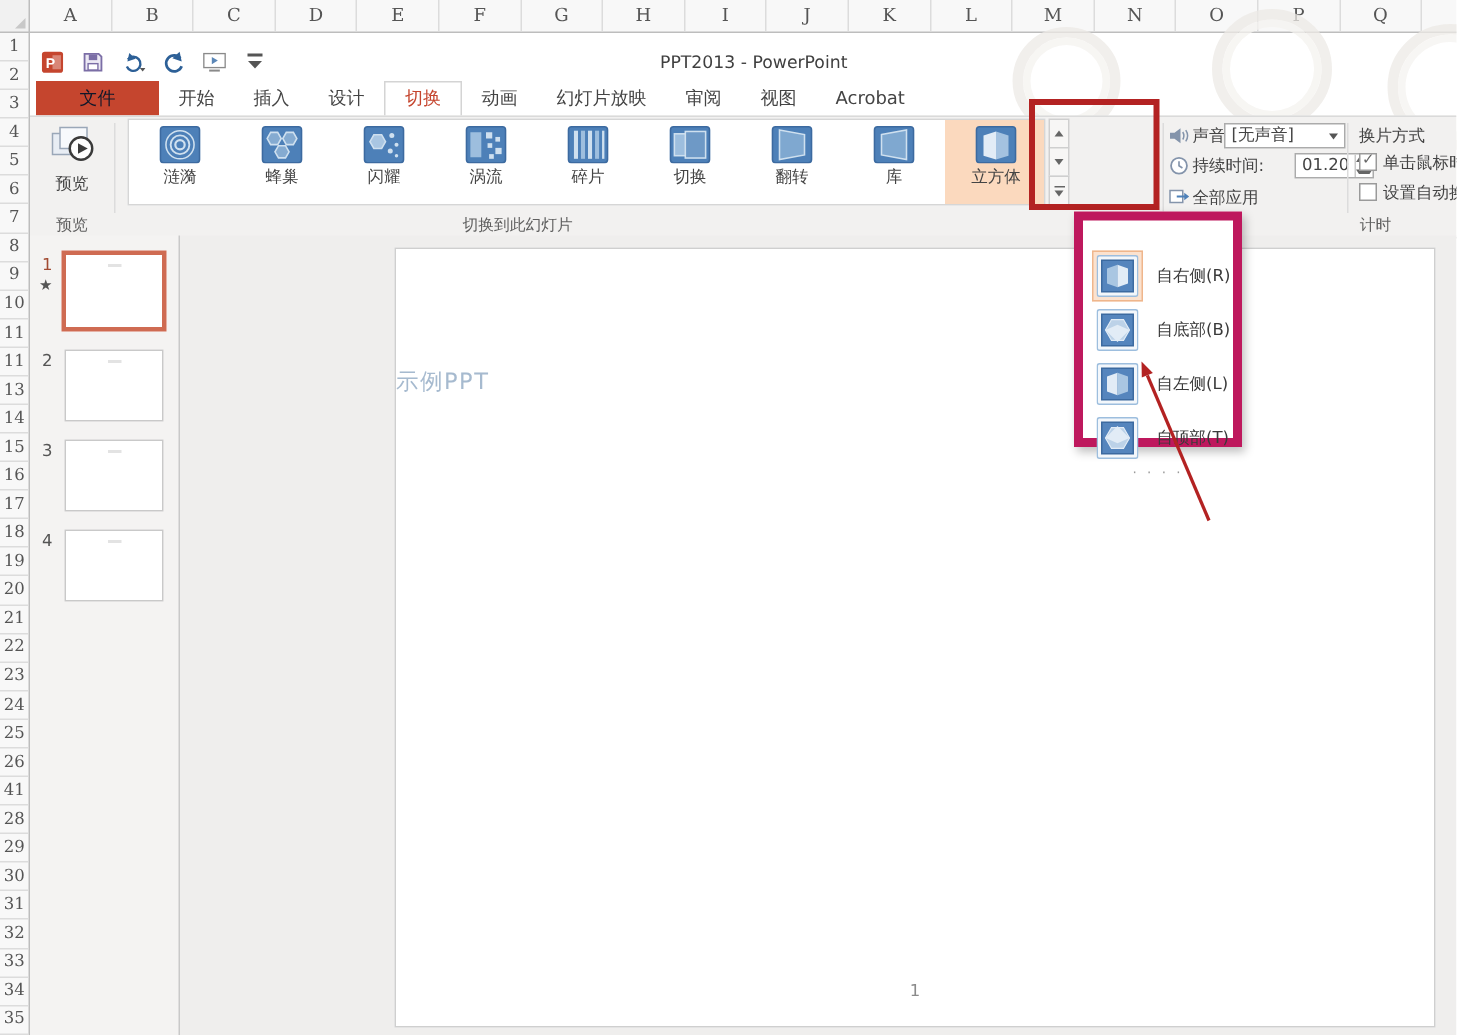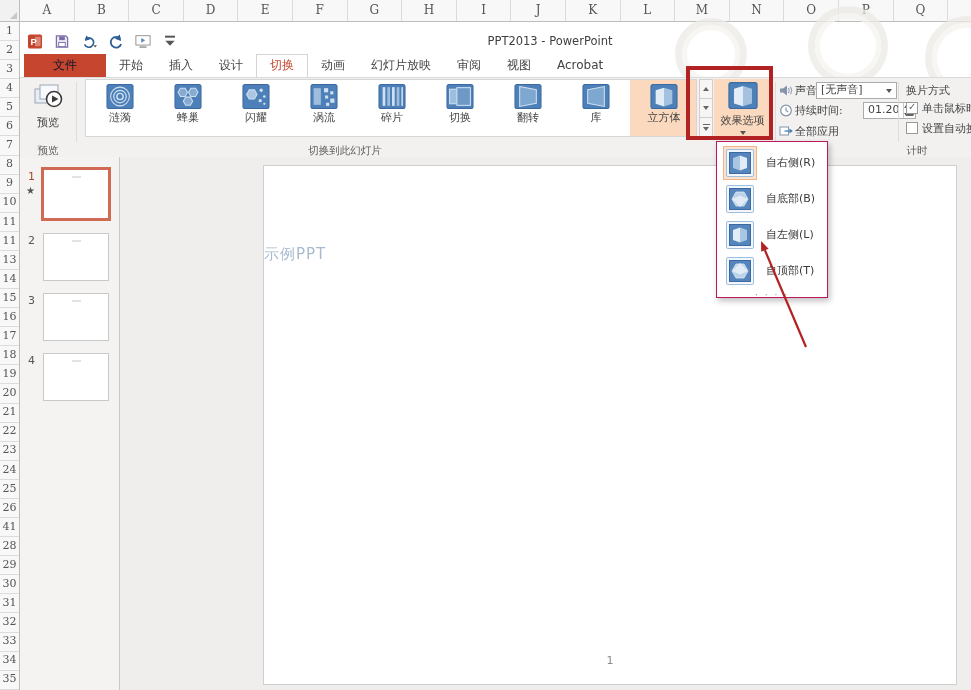--- a/index.html
+++ b/index.html
@@ -14,21 +14,21 @@
   .xl-col{flex:0 0 54.6px;box-sizing:border-box;border-right:1px solid #dcdcdc;display:flex;align-items:center;justify-content:center;font-family:"DejaVu Serif","Liberation Serif",serif;font-size:12px;color:#555}
   .xl-rows{left:0;top:22px;width:20px;height:668px;display:flex;flex-direction:column;background:#f8f8f8;border-right:1px solid #bdbdbd;box-sizing:border-box}
   .xl-row{flex:0 0 19.085px;box-sizing:border-box;border-bottom:1px solid #dcdcdc;display:flex;align-items:center;justify-content:center;font-family:"DejaVu Serif","Liberation Serif",serif;font-size:11px;color:#555}
   
   .ppt{left:20px;top:22px;width:951px;height:668px;background:#fff}
   .wm{border-radius:50%;border:7px solid #edeae6;box-shadow:0 0 0 5px #f5f3f0 inset;opacity:.75}
   
   .qat{left:6px;top:11px;display:flex;align-items:center;gap:9px}
   .qat-btn{width:18px;height:17px;display:flex;align-items:center;justify-content:center}
   .qat-btn svg{width:16px;height:15px}
-  .title{top:13px;left:420px;width:220px;text-align:center;font-size:11.5px;color:#3f3f3f;white-space:nowrap}
+  .title{top:13px;left:420px;width:220px;text-align:left;font-size:11.5px;color:#3f3f3f;white-space:nowrap}
   
   .tabs{left:4px;top:32px;height:23px;display:flex;align-items:stretch}
   .tab{padding:0 13px;font-size:12px;display:flex;align-items:center;color:#444;white-space:nowrap;box-sizing:border-box}
   .tab-file{background:var(--accent-red,#c5452e);color:#0f172a;padding:0 29px}
   .tab-active{background:#fff;color:var(--accent-red,#c5452e);border:1px solid #d4d4d4;border-bottom:none}
   
   .ribbon{left:0;top:55px;width:951px;height:80px;background:#f2f1f0;border-top:1px solid #dadada;border-bottom:1px solid #cfcfcf;box-sizing:content-box}
   .rb{position:absolute}
   .grp-label{position:absolute;top:66px;font-size:10.5px;color:#5f5f5f;text-align:center;white-space:nowrap}
   .gdiv{position:absolute;top:4px;height:60px;width:1px;background:#dcdcdc}
@@ -60,21 +60,21 @@
   .spinner{width:11px;height:100%;display:flex;flex-direction:column;border-left:1px solid #c9c9c9}
   .spinner div{flex:1;display:flex;align-items:center;justify-content:center}
   .spinner .tri-up{border-bottom-width:3px;border-left-width:2.5px;border-right-width:2.5px}
   .spinner .tri-dn{border-top-width:3px;border-left-width:2.5px;border-right-width:2.5px}
   .checkbox{position:absolute;width:12px;height:12px;background:#fff;border:1px solid #9a9a9a;box-sizing:border-box}
   .checkbox.checked::after{content:'\2713';position:absolute;left:1px;top:-2px;font-size:10px;color:#666}
   
   .red-box{left:666px;top:44px;width:87px;height:74px;border:4px solid var(--annotation,#b32222);box-sizing:border-box;z-index:30;pointer-events:none}
   .arrow-svg{left:735px;top:213px;width:62px;height:122px;z-index:45;pointer-events:none}
   
-  .menu{left:696px;top:119px;width:112px;height:157px;background:#fff;border:1px solid #be185d;box-shadow:2px 3px 6px rgba(0,0,0,.25);z-index:40;box-sizing:border-box;padding-top:3px}
+  .menu{left:696px;top:119px;width:112px;height:157px;background:#fff;border:6px solid #be185d;box-shadow:2px 3px 6px rgba(0,0,0,.25);z-index:40;box-sizing:border-box;padding-top:19px}
   .mi{height:36px;display:flex;align-items:center}
   .mi-ic{width:34px;height:34px;margin-left:6px;display:flex;align-items:center;justify-content:center;box-sizing:border-box}
   .mi-ic svg{width:28px;height:28px;display:block}
   .mi-ic.sel{background:#fbe2cf;border:1px solid #efb68c}
   .mi .lbl{font-size:11px;margin-left:9px;color:#3a3a3a;white-space:nowrap}
   .menu-more{text-align:center;font-size:9px;color:#999;letter-spacing:2px;margin-top:1px}
   
   .thumbs{left:0;top:135px;width:100px;height:533px;background:#f4f3f2;border-right:1px solid #c9c9c9;box-sizing:border-box}
   .slide-entry{position:absolute;left:0;width:100px}
   .slide-entry:nth-of-type(1){top:12px}
@@ -424,29 +424,20 @@
           </div>
         <div class="sb">
             <div class="tri-dn"></div>
           </div>
         <div class="sb">
             <div class="morebar"></div>
             <div class="tri-dn"></div>
           </div>
       </div>
 
-      <div class="rb effect-btn">
-        <span><svg viewBox="0 0 26 24">
-              <rect x="0.5" y="0.5" width="25" height="23" rx="2" fill="#4d80b8" stroke="#3c6aa0"></rect>
-              <polygon points="5,6 13,3.5 13,21.5 5,19" fill="#e2ecf6"></polygon>
-              <polygon points="13,3.5 21,6 21,19 13,21.5" fill="#a4c2e0"></polygon>
-            </svg></span>
-        <span class="lbl">效果选项</span>
-        <div class="caret"></div>
-      </div>
 
       <div class="gdiv" style="left:755px"></div>
 
       <span class="mini-ic" style="left:759px;top:5px"><svg viewBox="0 0 14 13">
             <path d="M1 4.5 H4 L8 1.5 V11.5 L4 8.5 H1 Z" fill="#8494ab"></path>
             <path d="M9.5 4 Q11 6.5 9.5 9" stroke="#8494ab" fill="none"></path>
             <path d="M11.5 2.8 Q14 6.5 11.5 10.2" stroke="#8494ab" fill="none"></path>
           </svg></span>
       <span class="rlbl" style="left:775px;top:7px">声音:</span>
       <div class="rb sound-box">

